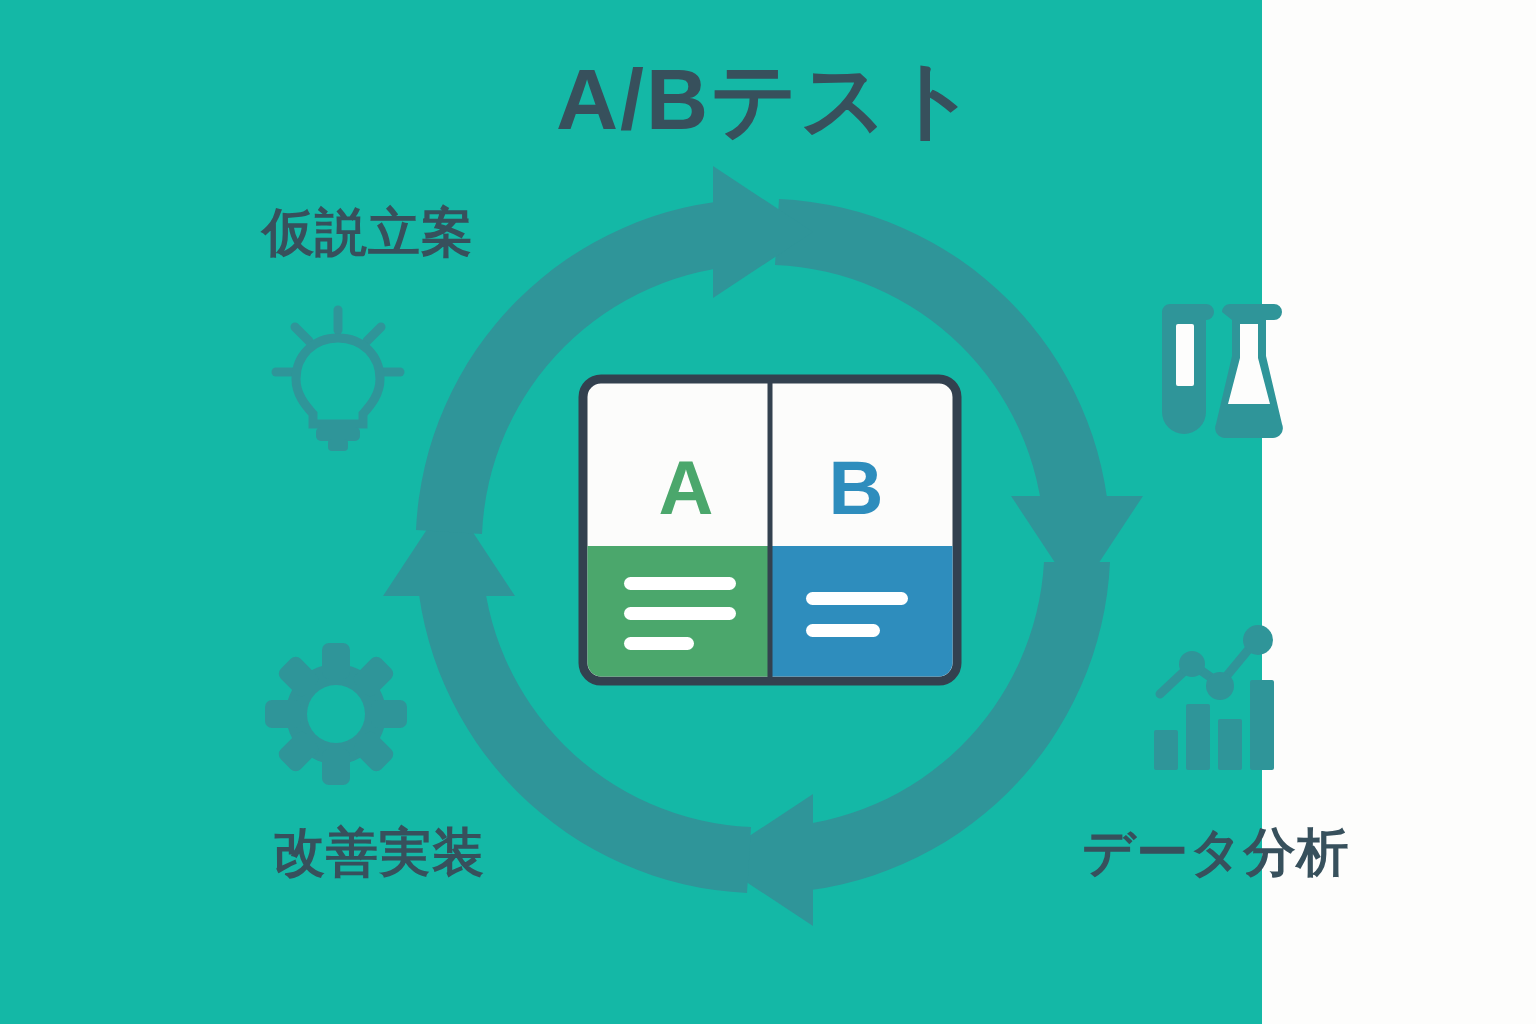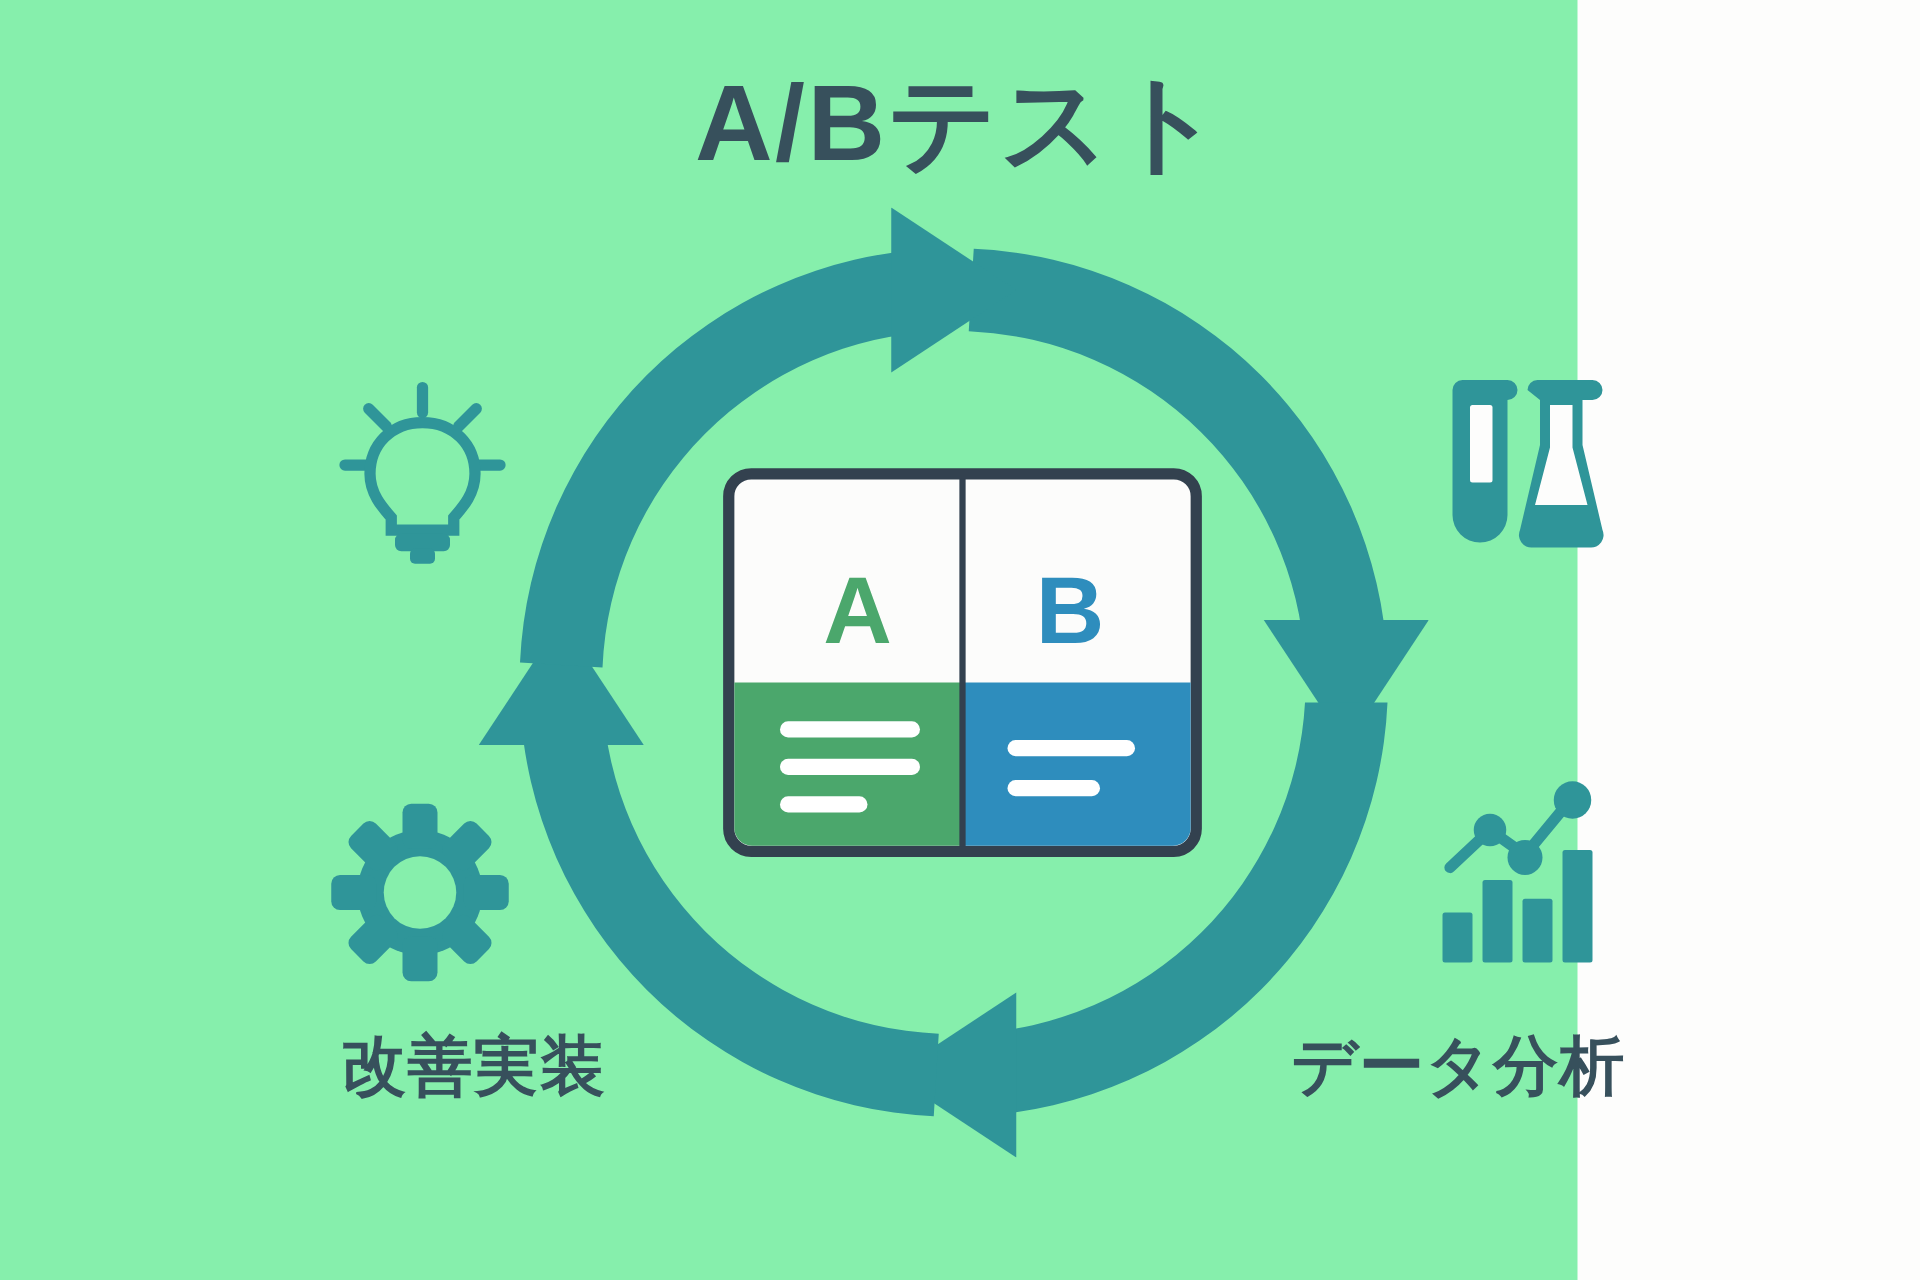--- a/index.html
+++ b/index.html
@@ -12,21 +12,21 @@
 
   body {
     background: #fdfdfc;
     font-family: "Liberation Sans", "DejaVu Sans", sans-serif;
   }
 
   #stage {
     position: relative;
     width: 1262px;
     height: 1024px;
-    background: #86efac;
+    background: #14b8a6;
   }
 
   
   #title {
     position: absolute;
     top: 52px;
     left: 0;
     width: 1536px;
     text-align: center;
     font-size: 86px;
@@ -61,21 +61,21 @@
   .node-label {
     position: absolute;
     font-size: 52px;
     font-weight: 700;
     color: #37505c;
     white-space: nowrap;
     letter-spacing: 1px;
   }
   #label-tl { left: 262px; top: 198px; }
   #label-tr { left: 1026px; top: 198px; }
-  #label-br { left: 1033px; top: 818px; }
+  #label-br { left: 1082px; top: 818px; }
   #label-bl { left: 273px; top: 818px; }
 
   
   .node-icon { position: absolute; }
   #icon-tl { left: 268px; top: 300px;  width: 140px; height: 152px; }
   #icon-tr { left: 1156px; top: 300px; width: 128px; height: 144px; }
   #icon-br { left: 1146px; top: 622px; width: 152px; height: 152px; }
   #icon-bl { left: 262px; top: 640px;  width: 148px; height: 148px; }
   .node-icon svg { display: block; width: 100%; height: 100%; }
 </style>
@@ -182,20 +182,21 @@
       </g>
 
       <g fill="#ffffff">
         <rect x="228" y="218" width="102" height="13" rx="6.5"></rect>
         <rect x="228" y="250" width="74" height="13" rx="6.5"></rect>
       </g>
 
     </svg>
   </div>
 
+  <div class="node-label" id="label-tl">仮説立案</div>
 
   <div class="node-icon" id="icon-tl">
     <svg viewBox="0 0 140 152" xmlns="http://www.w3.org/2000/svg">
       <g stroke="#2f9599" stroke-width="9" stroke-linecap="round" fill="none">
 
         <line x1="70" y1="10" x2="70" y2="30"></line>
         <line x1="27" y1="27" x2="41" y2="41"></line>
         <line x1="113" y1="27" x2="99" y2="41"></line>
         <line x1="8" y1="72" x2="28" y2="72"></line>
         <line x1="132" y1="72" x2="112" y2="72"></line>

